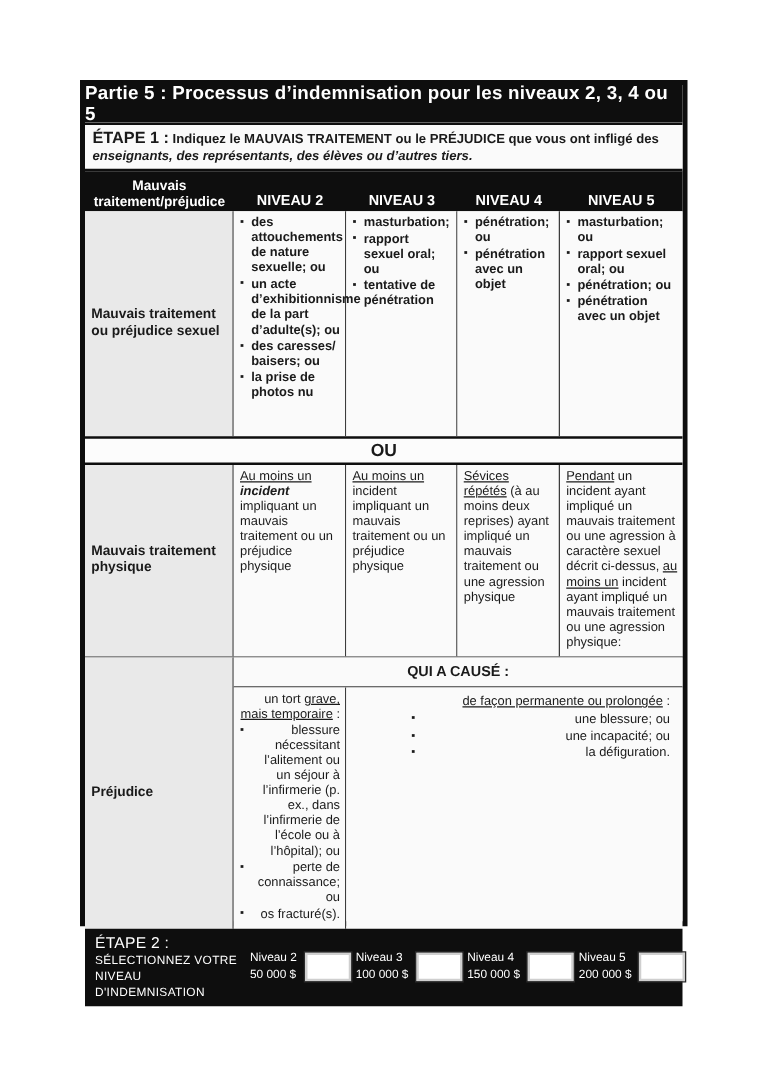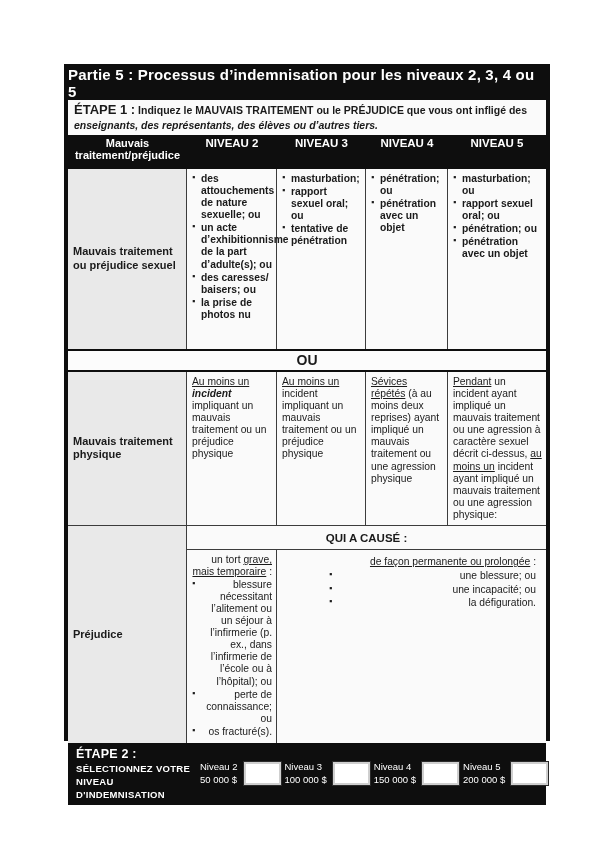--- a/index.html
+++ b/index.html
@@ -34,21 +34,21 @@
     background: #fafafa;
     border-top: 2px solid #0e0e0e;
     border-bottom: 2px solid #0e0e0e;
     padding: 2px 6px 2px 6px;
     font-size: 10.5px; font-weight: bold; line-height: 1.3;
   }
   .etape1 .e1-strong { font-size: 13px; font-weight: bold; }
   .etape1 .e1-line2 { font-style: italic; }
 
   
-  .header-row { flex: 0 0 32px; display: flex; align-items: flex-start; }
+  .header-row { flex: 0 0 32px; display: flex; align-items: flex-end; }
   .header-cell {
     display: flex; align-items: center; justify-content: center;
     font-weight: bold; font-size: 11.5px; text-align: center; line-height: 1.15;
   }
 
   
   .col-label { width: 119px; flex: 0 0 119px; }
   .col-n2 { width: 90px; flex: 0 0 90px; }
   .col-n3 { width: 89px; flex: 0 0 89px; }
   .col-n4 { width: 82px; flex: 0 0 82px; }
@@ -127,21 +127,21 @@
   .prej-merged ul.blist li { padding-left: 24px; }
 
   
   .etape2-row {
     flex: 1 1 auto;
     display: flex; align-items: center;
     padding: 3px 4px;
   }
   .e2-label {
     width: 124px; flex: 0 0 124px;
-    font-weight: bold; font-size: 9.5px; line-height: 1.35;
+    font-weight: normal; font-size: 9.5px; line-height: 1.35;
     letter-spacing: 0.3px;
     padding-left: 4px;
   }
   .e2-label .e2-strong { font-size: 12.5px; letter-spacing: 0.2px; }
   .e2-group {
     flex: 1; display: flex; align-items: center; justify-content: flex-start;
     gap: 6px; padding-left: 4px;
   }
   .e2-level { font-size: 9.5px; line-height: 1.35; white-space: nowrap; }
   .e2-checkbox {

